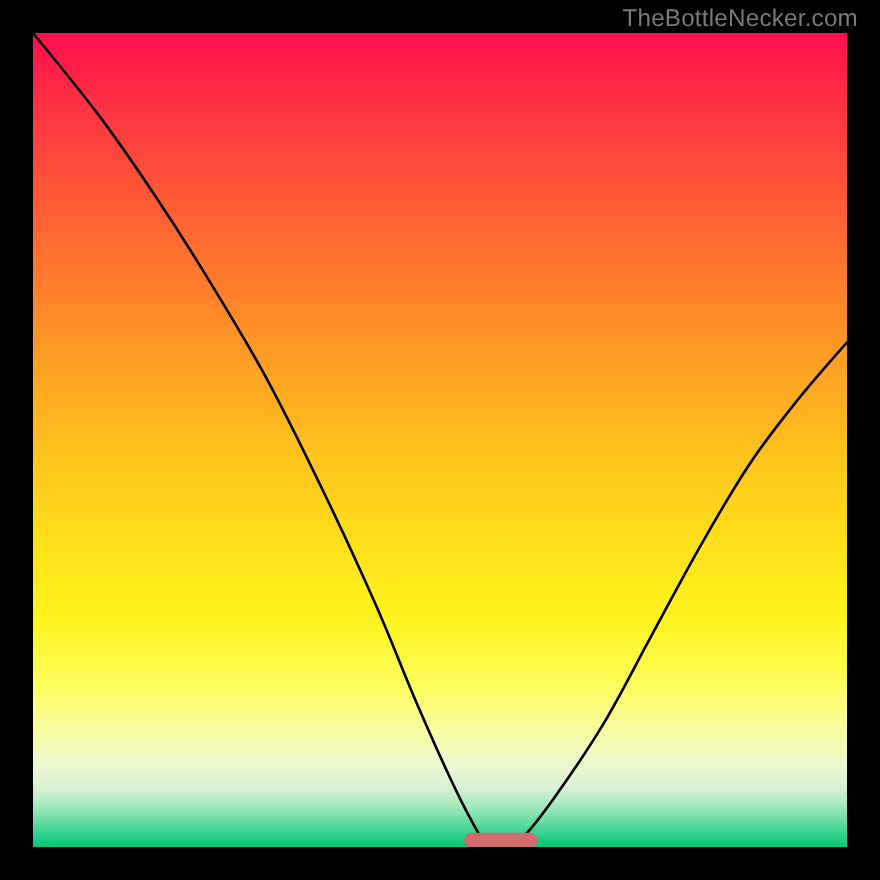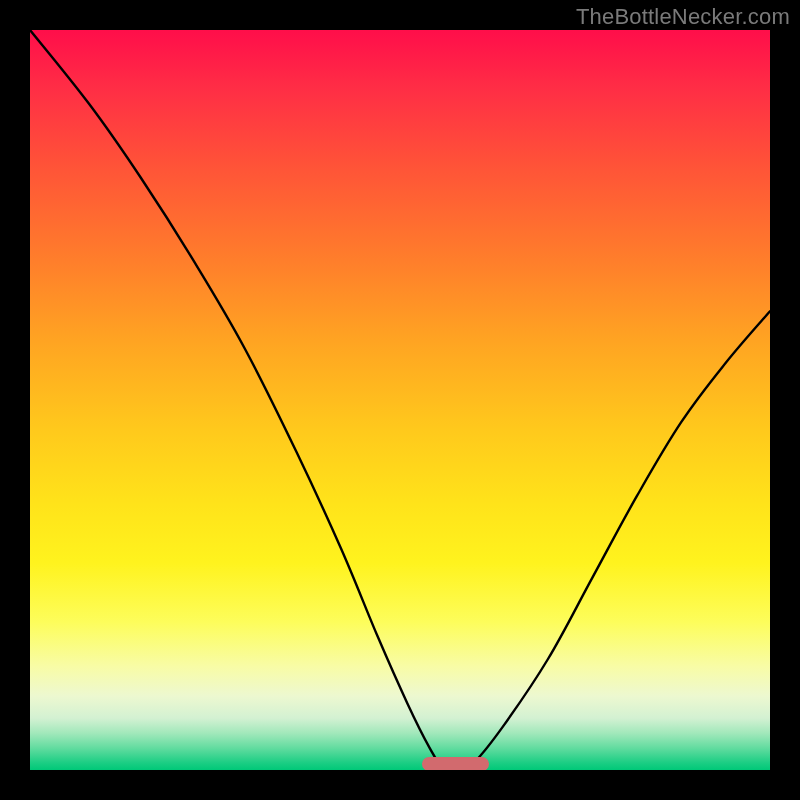--- a/index.html
+++ b/index.html
@@ -13,21 +13,21 @@
   }
   .frame {
     position: relative;
     width: 800px;
     height: 800px;
     background: #000;
   }
   .watermark {
     position: absolute;
     top: 4px;
-    right: 10px;
+    right: 20px;
     color: #7a7a7a;
     font-size: 22px;
     letter-spacing: 0.2px;
     font-weight: 400;
     z-index: 5;
     user-select: none;
   }
   .plot {
     position: absolute;
     left: 30px;

